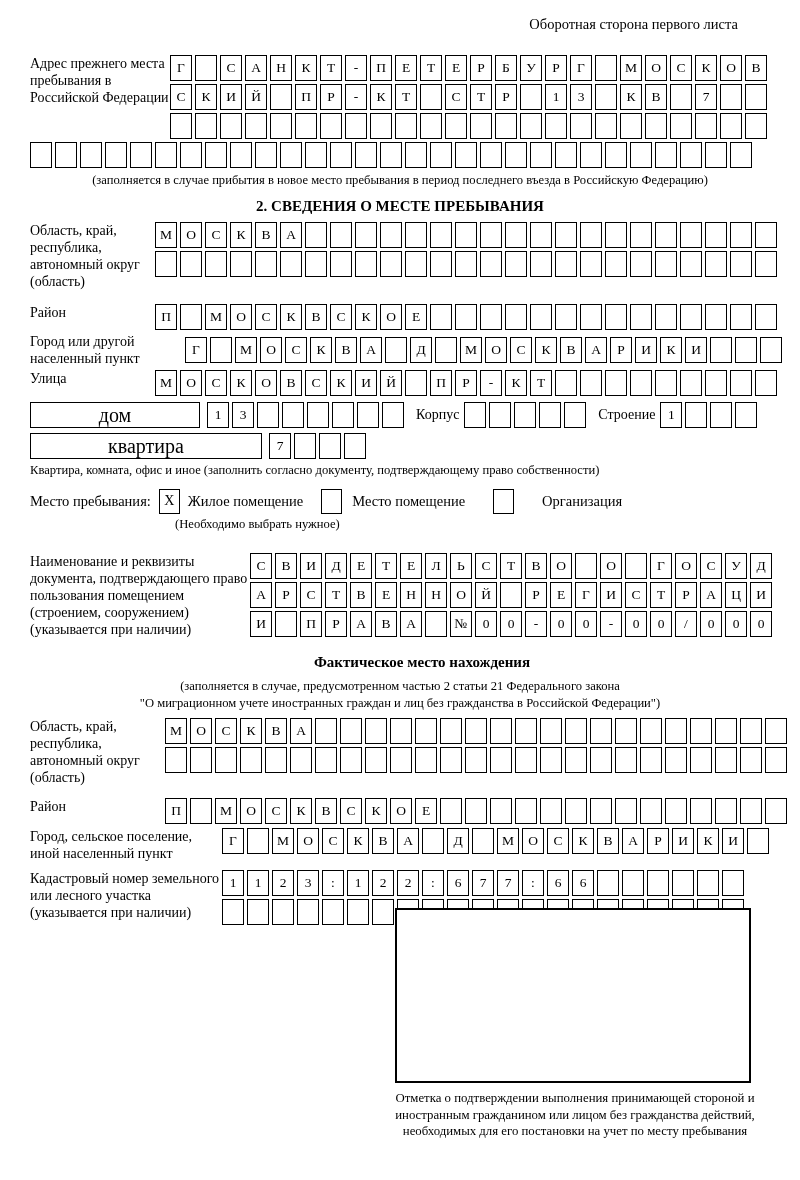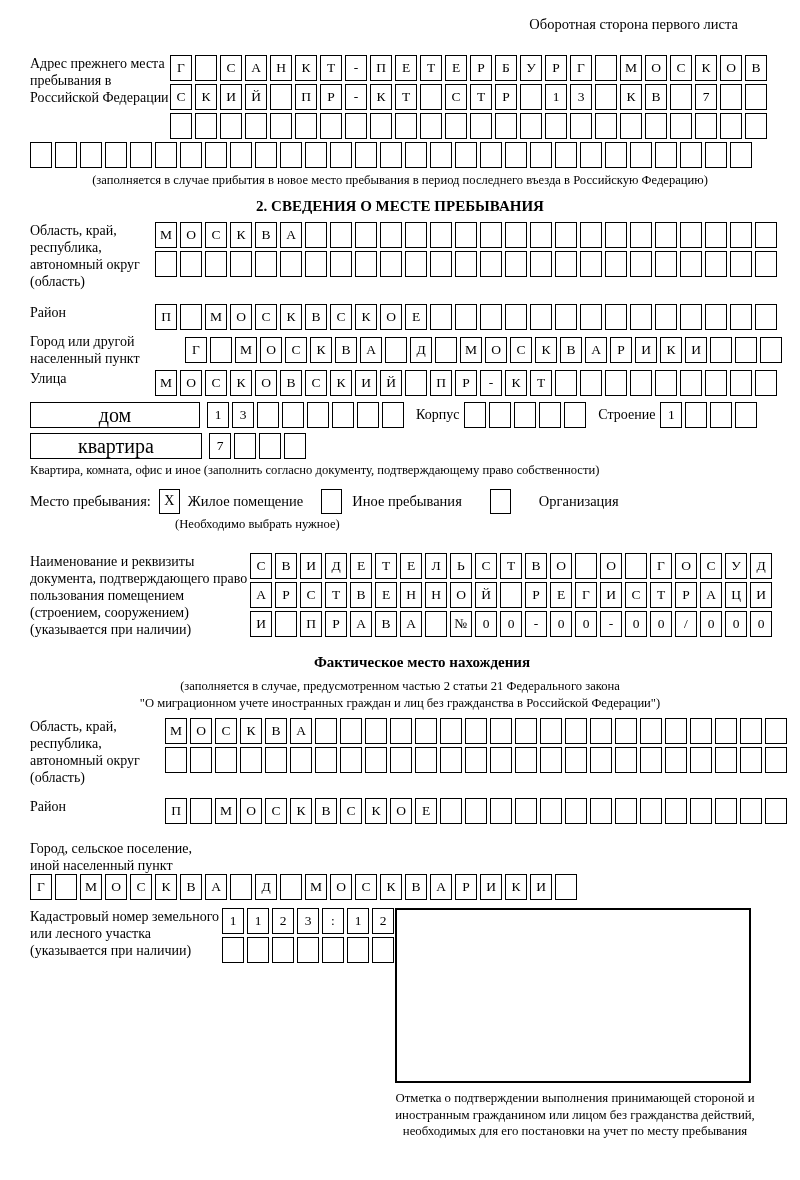--- a/index.html
+++ b/index.html
@@ -339,36 +339,36 @@
     <div class="inline-label" style="margin-left:12px;">Строение</div>
     <div class="cellrow" style="margin-left:5px;">
         <span class="cell">1</span>
         <span class="cell"></span>
         <span class="cell"></span>
         <span class="cell"></span>
       </div>
   </div>
 
   <div class="fieldrow" style="margin-top:5px;align-items:center;">
-    <div class="widebox" style="width:172px;">квартира</div>
+    <div class="widebox" style="width:232px;">квартира</div>
     <div class="cellrow" style="margin-left:7px;">
         <span class="cell">7</span>
         <span class="cell"></span>
         <span class="cell"></span>
         <span class="cell"></span>
       </div>
   </div>
   <div class="caption" style="margin:4px 0 0 30px;">Квартира, комната, офис и иное (заполнить согласно документу, подтверждающему право собственности)</div>
 
   <div class="chk-row">
     <span>Место пребывания:</span>
     <span class="checkbox" style="margin-left:8px;">X</span>
     <span style="margin-left:8px;">Жилое помещение</span>
     <span class="checkbox" style="margin-left:18px;"></span>
-    <span style="margin-left:10px;">Иное пребывания</span>
+    <span style="margin-left:10px;">Место помещение</span>
     <span class="checkbox" style="margin-left:28px;"></span>
     <span style="margin-left:28px;">Организация</span>
   </div>
   <div class="caption" style="margin:3px 0 0 175px;">(Необходимо выбрать нужное)</div>
 
   <div class="fieldrow" style="margin-top:20px;">
     <div class="flabel" style="width:220px;">Наименование и реквизиты документа, подтверждающего право пользования помещением (строением, сооружением) (указывается при наличии)</div>
     <div class="rows-stack">
       <div class="cellrow">
           <span class="cell">С</span>
@@ -530,21 +530,21 @@
         <span class="cell"></span>
         <span class="cell"></span>
         <span class="cell"></span>
         <span class="cell"></span>
         <span class="cell"></span>
         <span class="cell"></span>
         <span class="cell"></span>
       </div>
   </div>
 
-  <div class="fieldrow" style="margin-top:16px;flex-direction:column;">
+  <div class="fieldrow" style="margin-top:4px;">
     <div class="flabel" style="width:192px;">Город, сельское поселение, иной населенный пункт</div>
     <div class="cellrow">
         <span class="cell">Г</span>
         <span class="cell"></span>
         <span class="cell">М</span>
         <span class="cell">О</span>
         <span class="cell">С</span>
         <span class="cell">К</span>
         <span class="cell">В</span>
         <span class="cell">А</span>

